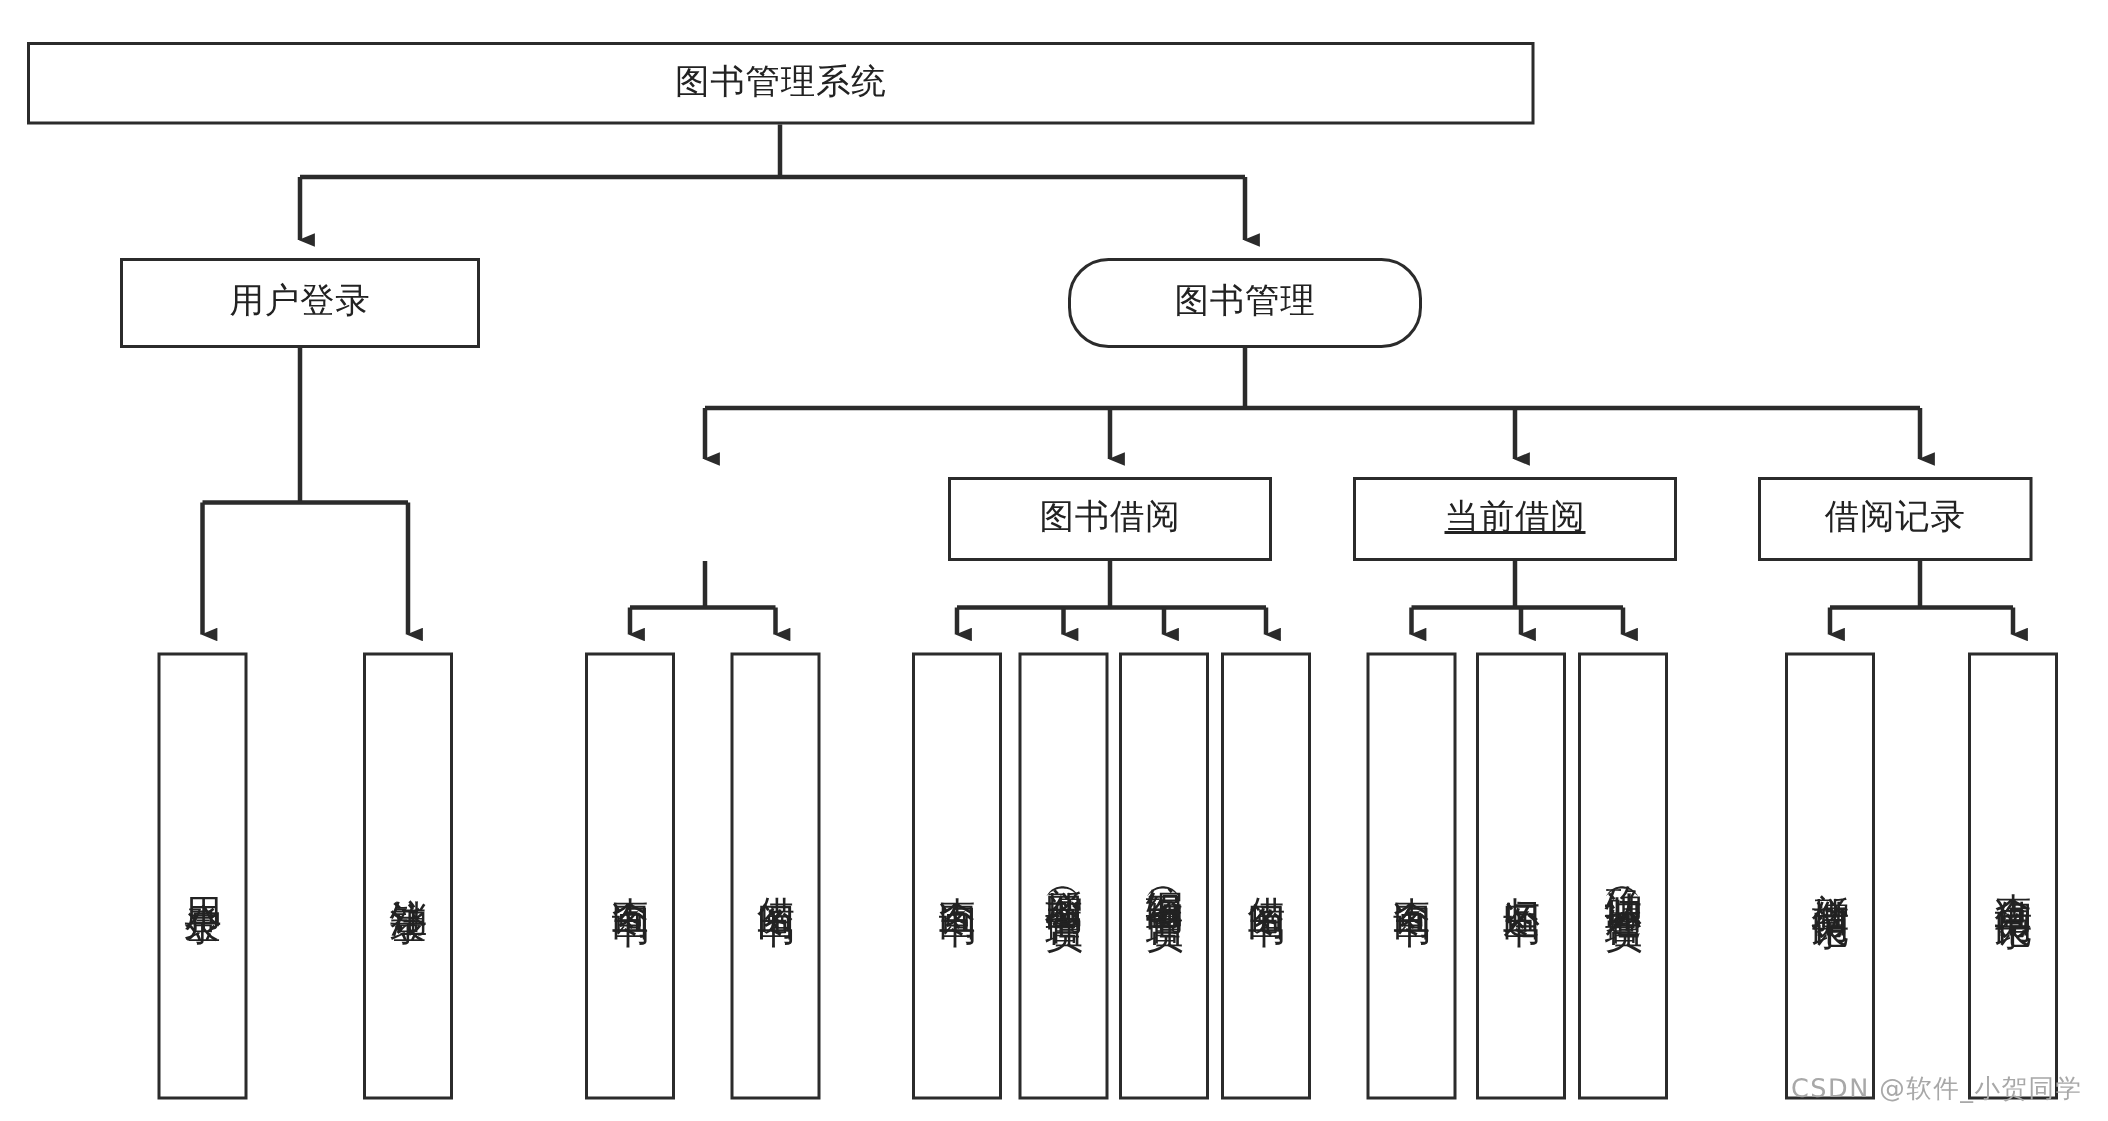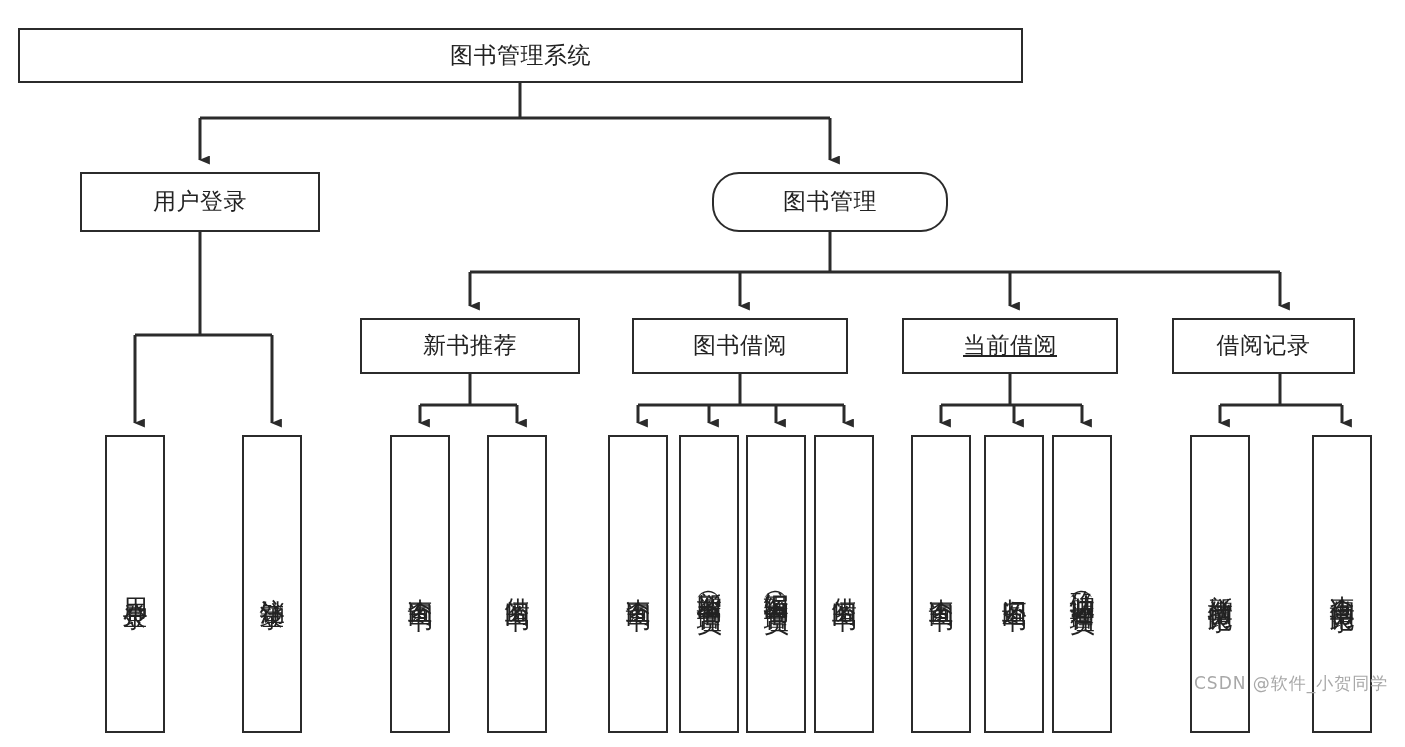--- a/index.html
+++ b/index.html
@@ -112,34 +112,33 @@
       <path d="M 1220 405 L 1220 423" marker-end="url(#arrow)"></path>
       <path d="M 1342 405 L 1342 423" marker-end="url(#arrow)"></path>
     </g>
   </svg>
 
   <div class="node h" id="node-root" style="left: 18px; top: 14px; width: 1005px; height: 55px; margin-top: 14px;">图书管理系统</div>
 
   <div class="node h" id="node-user-login" style="left: 80px; top: 172px; width: 240px; height: 60px;">用户登录</div>
   <div class="node h" id="node-book-manage" style="left: 712px; top: 172px; width: 236px; height: 60px; border-radius: 27px;">图书管理</div>
 
-  <div class="node h" id="node-new-book-recommend" style="left: 360px; top: 318px; width: 220px; height: 56px;">新书推荐</div>
   <div class="node h" id="node-book-borrow" style="left: 632px; top: 318px; width: 216px; height: 56px;">图书借阅</div>
   <div class="node h" id="node-current-borrow" style="left: 902px; top: 318px; width: 216px; height: 56px; text-decoration: underline;">当前借阅</div>
   <div class="node h" id="node-borrow-record" style="left: 1172px; top: 318px; width: 183px; height: 56px;">借阅记录</div>
 
   <div class="node v" style="left: 105px; top: 435px; width: 60px; height: 298px;">用户登录</div>
   <div class="node v" style="left: 242px; top: 435px; width: 60px; height: 298px;">注销登录</div>
   <div class="node v" style="left: 390px; top: 435px; width: 60px; height: 298px;">查询图书</div>
   <div class="node v" style="left: 487px; top: 435px; width: 60px; height: 298px;">借阅图书</div>
   <div class="node v" style="left: 608px; top: 435px; width: 60px; height: 298px;">查询图书</div>
   <div class="node v" style="left: 679px; top: 435px; width: 60px; height: 298px;">新增图书（管理员）</div>
   <div class="node v" style="left: 746px; top: 435px; width: 60px; height: 298px;">编辑图书（管理员）</div>
   <div class="node v" style="left: 814px; top: 435px; width: 60px; height: 298px;">借阅图书</div>
   <div class="node v" style="left: 911px; top: 435px; width: 60px; height: 298px;">查询图书</div>
   <div class="node v" style="left: 984px; top: 435px; width: 60px; height: 298px;">归还图书</div>
   <div class="node v" style="left: 1052px; top: 435px; width: 60px; height: 298px;">确认归还（管理员）</div>
   <div class="node v" style="left: 1190px; top: 435px; width: 60px; height: 298px;">新增借阅记录</div>
   <div class="node v" style="left: 1312px; top: 435px; width: 60px; height: 298px;">查询借阅记录</div>
 
-  <div class="watermark" style="left:1194px; top:672px;">CSDN @软件_小贺同学</div>
+  <div class="watermark" style="left:1194px; top:714px;">CSDN @软件_小贺同学</div>
 
 </div>
 
 </body></html>

